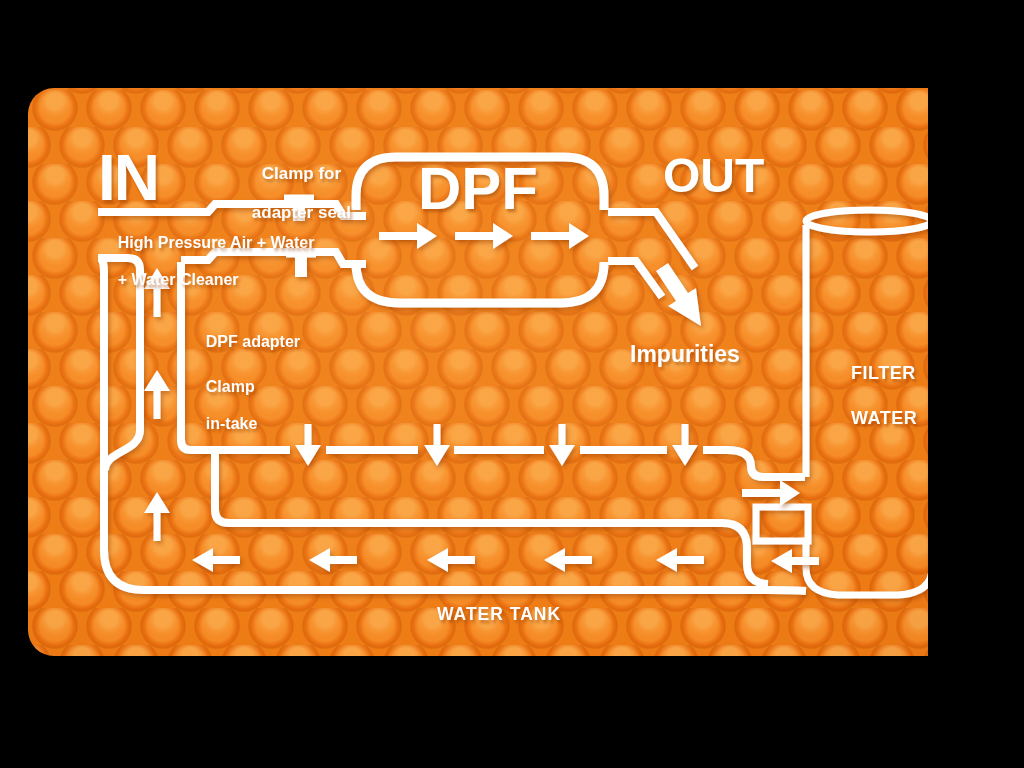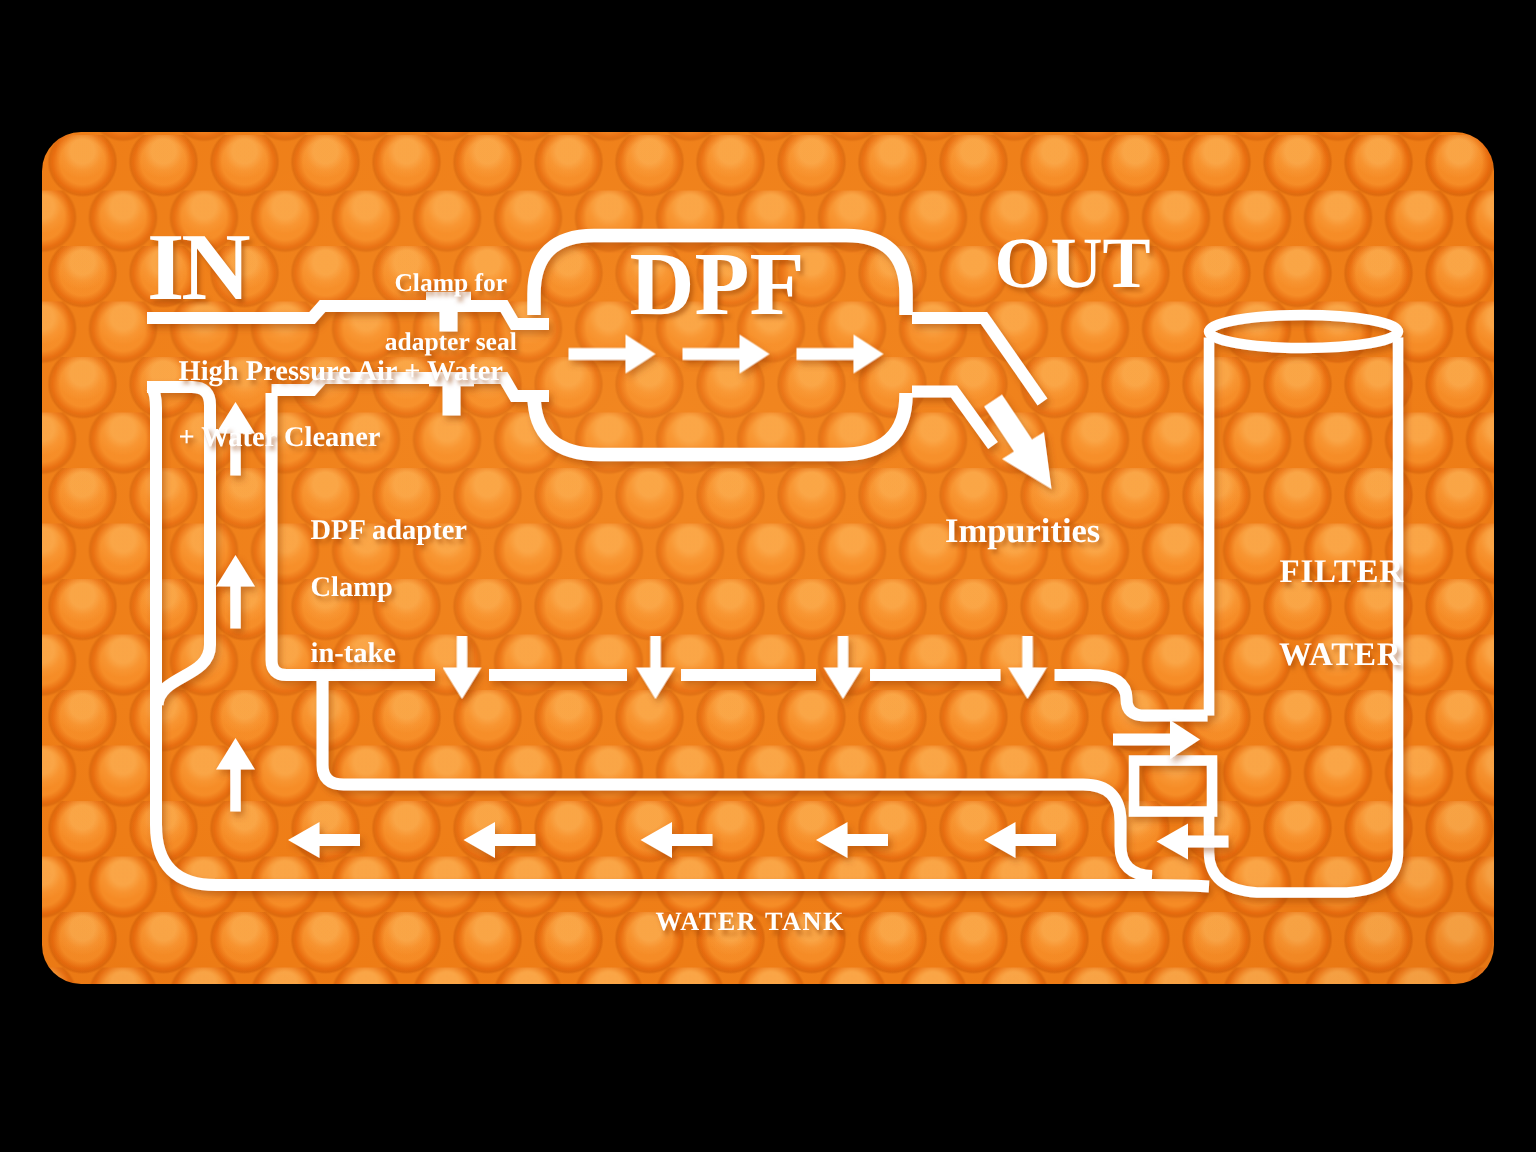--- a/index.html
+++ b/index.html
@@ -1,19 +1,19 @@
 <!DOCTYPE html>
 <html><head>
 <meta charset="utf-8">
 <style>
   html,body{margin:0;padding:0;background:#000;}
   *{box-sizing:border-box;}
   .canvas{
-    position:relative;width:1024px;height:768px;background:#000;overflow:hidden;
-    font-family:Liberation Serif, serif;
+    position:relative;width:928px;height:768px;background:#000;overflow:hidden;
+    font-family:Liberation Sans, sans-serif;
   }
   .card{
     position:absolute;left:28px;top:88px;width:968px;height:568px;
     border-radius:26px;overflow:hidden;
     background-color:#ee7c15;
     background-image:
       radial-gradient(140% 150% at 42% 35%, rgba(255,172,74,.22) 0%, rgba(0,0,0,0) 45%, rgba(150,60,0,.20) 80%, rgba(135,52,0,.34) 100%),
       radial-gradient(circle 20px at 27px 11px, rgba(255,200,115,.42) 0 8px, rgba(255,180,90,.20) 13px, rgba(255,180,90,0) 18px),
       radial-gradient(circle 20px at 27px 11px, rgba(255,200,115,.42) 0 8px, rgba(255,180,90,.20) 13px, rgba(255,180,90,0) 18px),
       radial-gradient(circle 23px at 27px 18px, rgba(246,140,38,.95) 0 15px, rgba(231,106,13,.95) 20px, rgba(202,86,4,.50) 22px, rgba(202,86,4,0) 23.5px),
@@ -23,23 +23,23 @@
   }
   svg.pipes{position:absolute;left:0;top:0;}
   .lbl{
     position:absolute;color:#fff;font-weight:bold;line-height:1.16;
     text-shadow:2px 3px 3px rgba(150,62,0,.50);white-space:pre;
   }
   .lbl-in{font-size:64px;letter-spacing:-2px;line-height:1;}
   .lbl-out{font-size:48px;line-height:1;}
   .lbl-dpf{font-size:60px;line-height:1;text-align:center;}
   .lbl-clamp{font-size:17px;text-align:center;}
-  .lbl-small{font-size:19px;}
+  .lbl-small{font-size:16px;}
   .lbl-imp{font-size:23px;}
-  .lbl-filter{font-size:22px;line-height:1.24;letter-spacing:.5px;}
+  .lbl-filter{font-size:18px;line-height:1.24;letter-spacing:.5px;}
   .lbl-tank{font-size:17.5px;letter-spacing:1px;}
 </style>
 </head>
 <body>
 
 <div class="canvas">
   <div class="card"></div>
 
   <svg class="pipes" width="1024" height="768" viewBox="0 0 1024 768">
     <defs>
@@ -118,21 +118,21 @@
       <use href="#arrow-up" x="157" y="492"></use>
     </g>
   </svg>
 
   <div class="lbl lbl-in" style="left:98px;top:146px;">IN</div>
 
   <div class="lbl lbl-out" style="left:651px;top:152px;margin-left:12px;">OUT</div>
 
   <div class="lbl lbl-dpf" style="left:352px;top:159px;width:252px;">DPF</div>
 
-  <div class="lbl lbl-clamp" style="left:212px;top:159px;width:160px;">
+  <div class="lbl lbl-clamp" style="left:212px;top:144px;width:160px;">
     <span>Clamp for</span><br>
     <span>adapter seal</span>
   </div>
 
   <div class="lbl lbl-small" style="left:100px;top:215px;">
     <span>High Pressure Air + Water</span><br>
     <span>+ Water Cleaner</span>
   </div>
 
   <div class="lbl lbl-small" style="left:188px;top:277px;">

